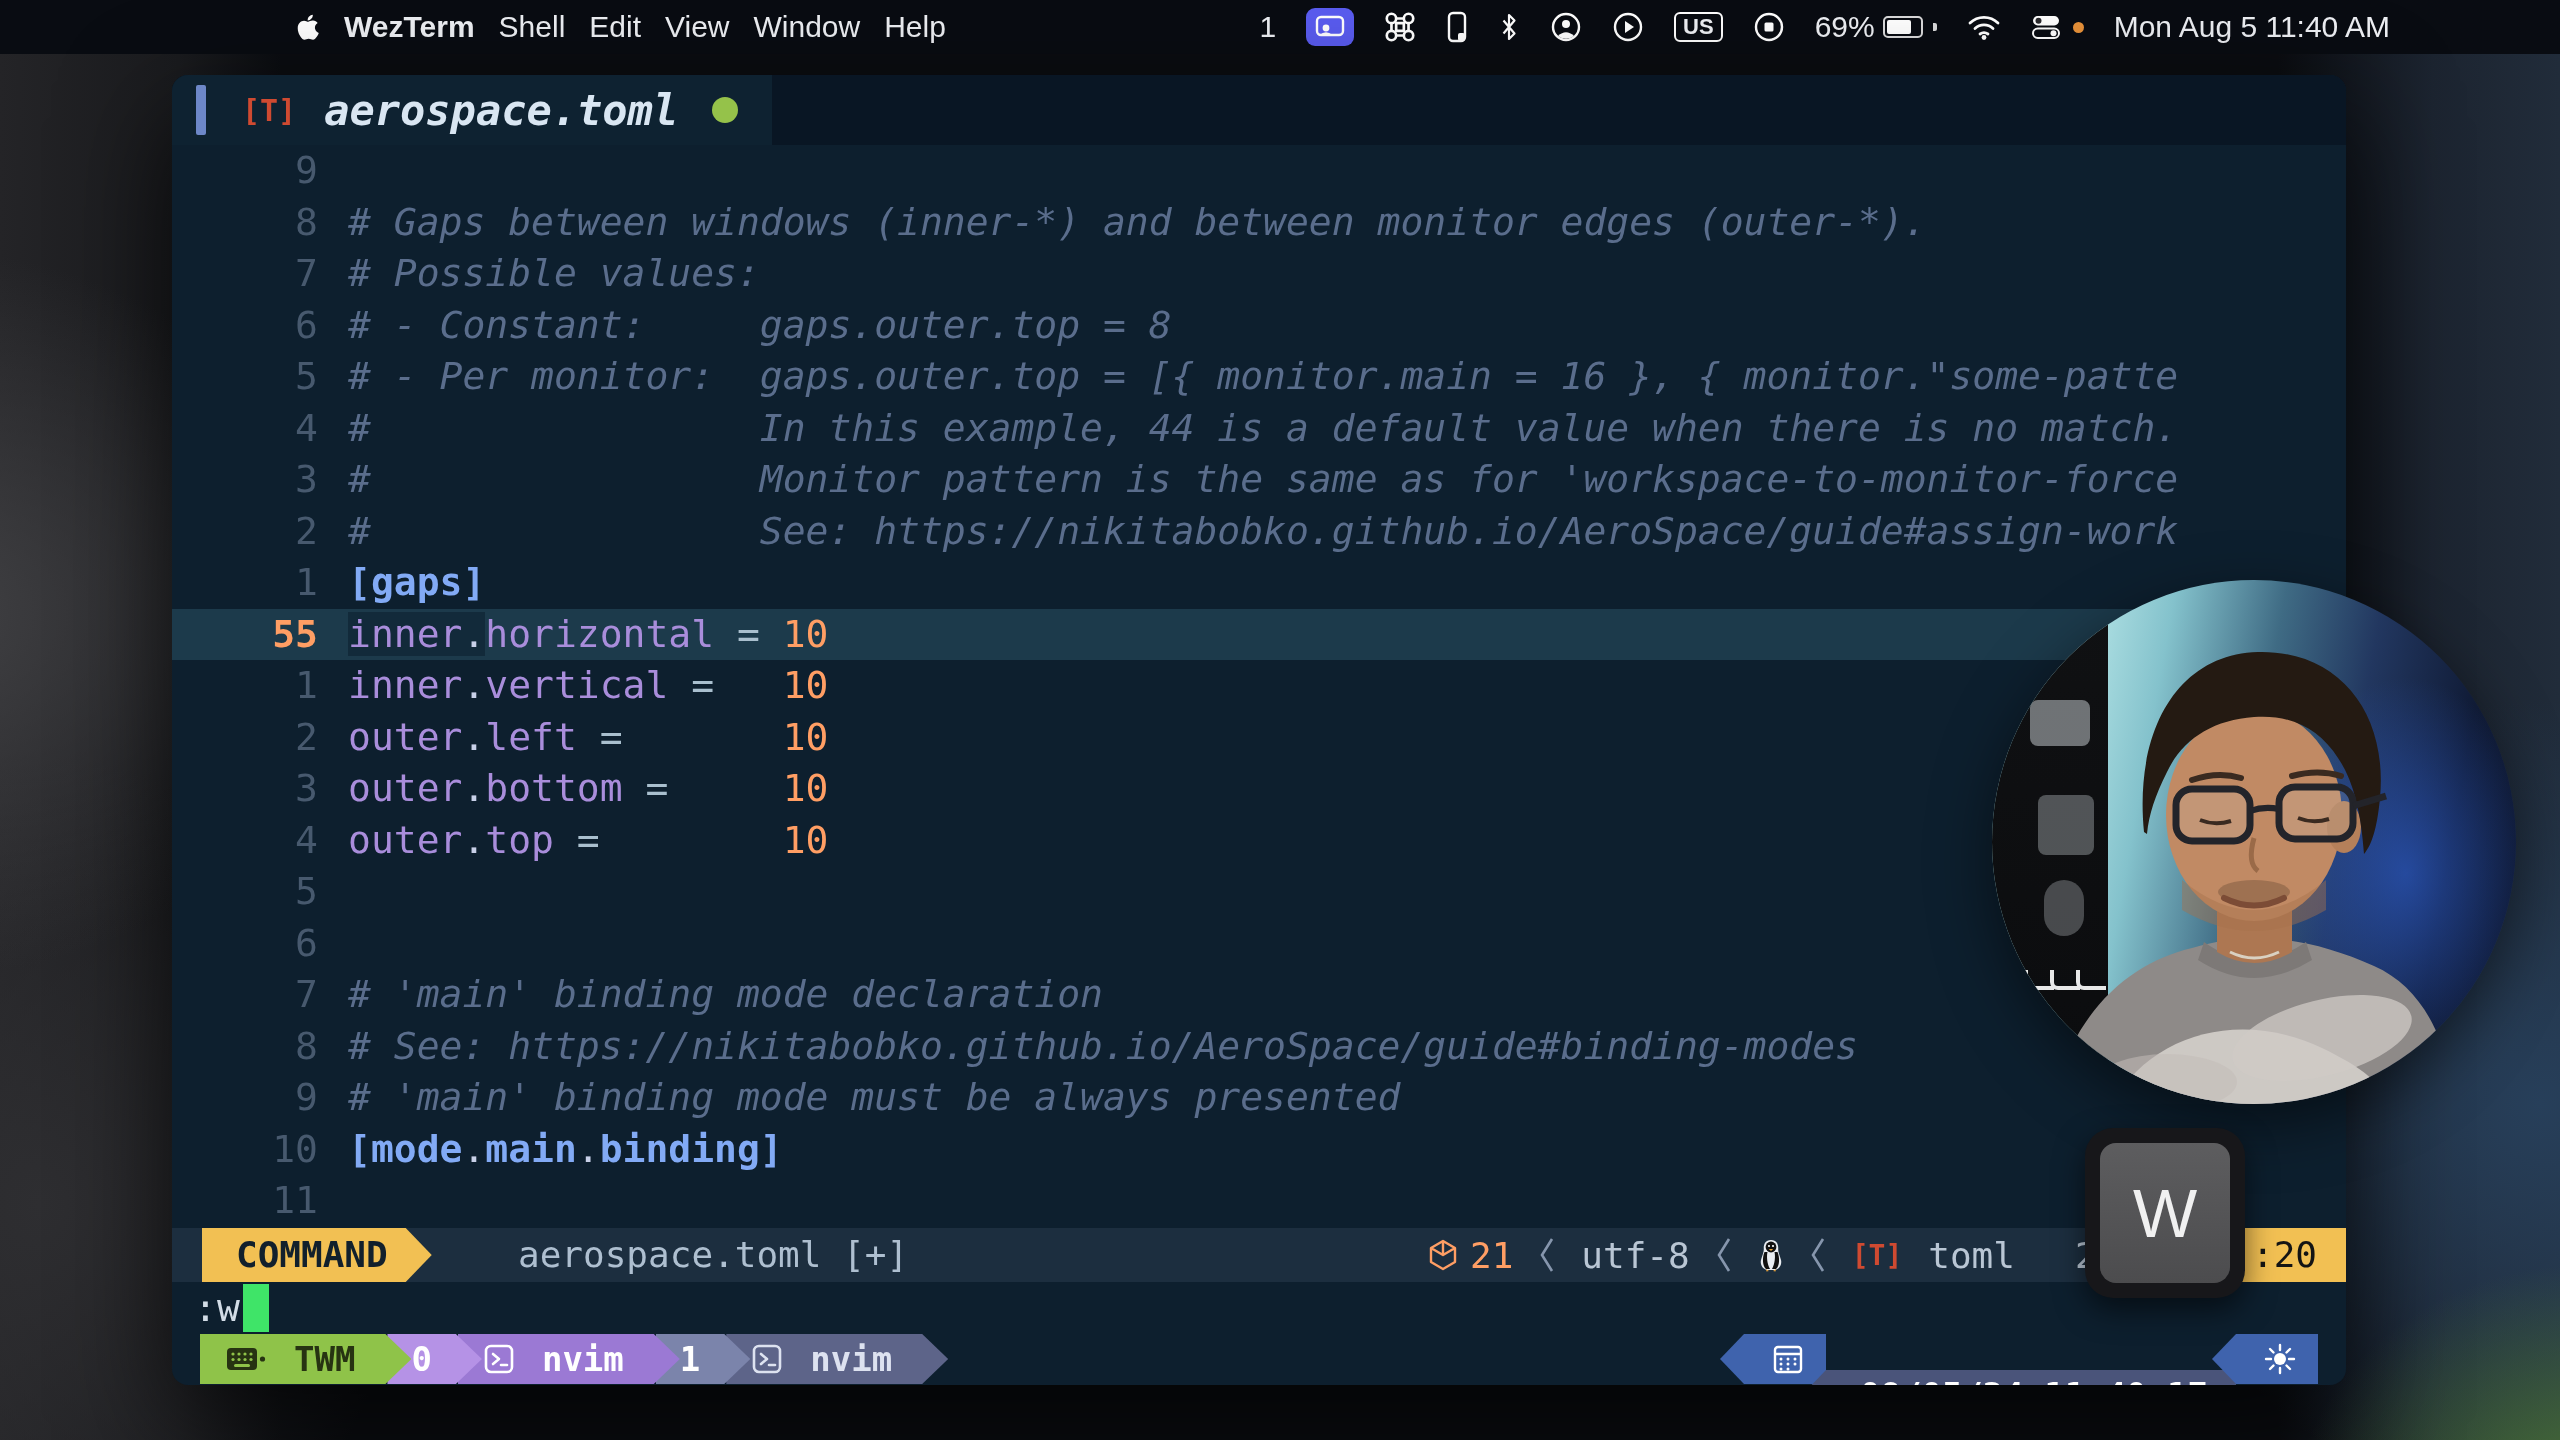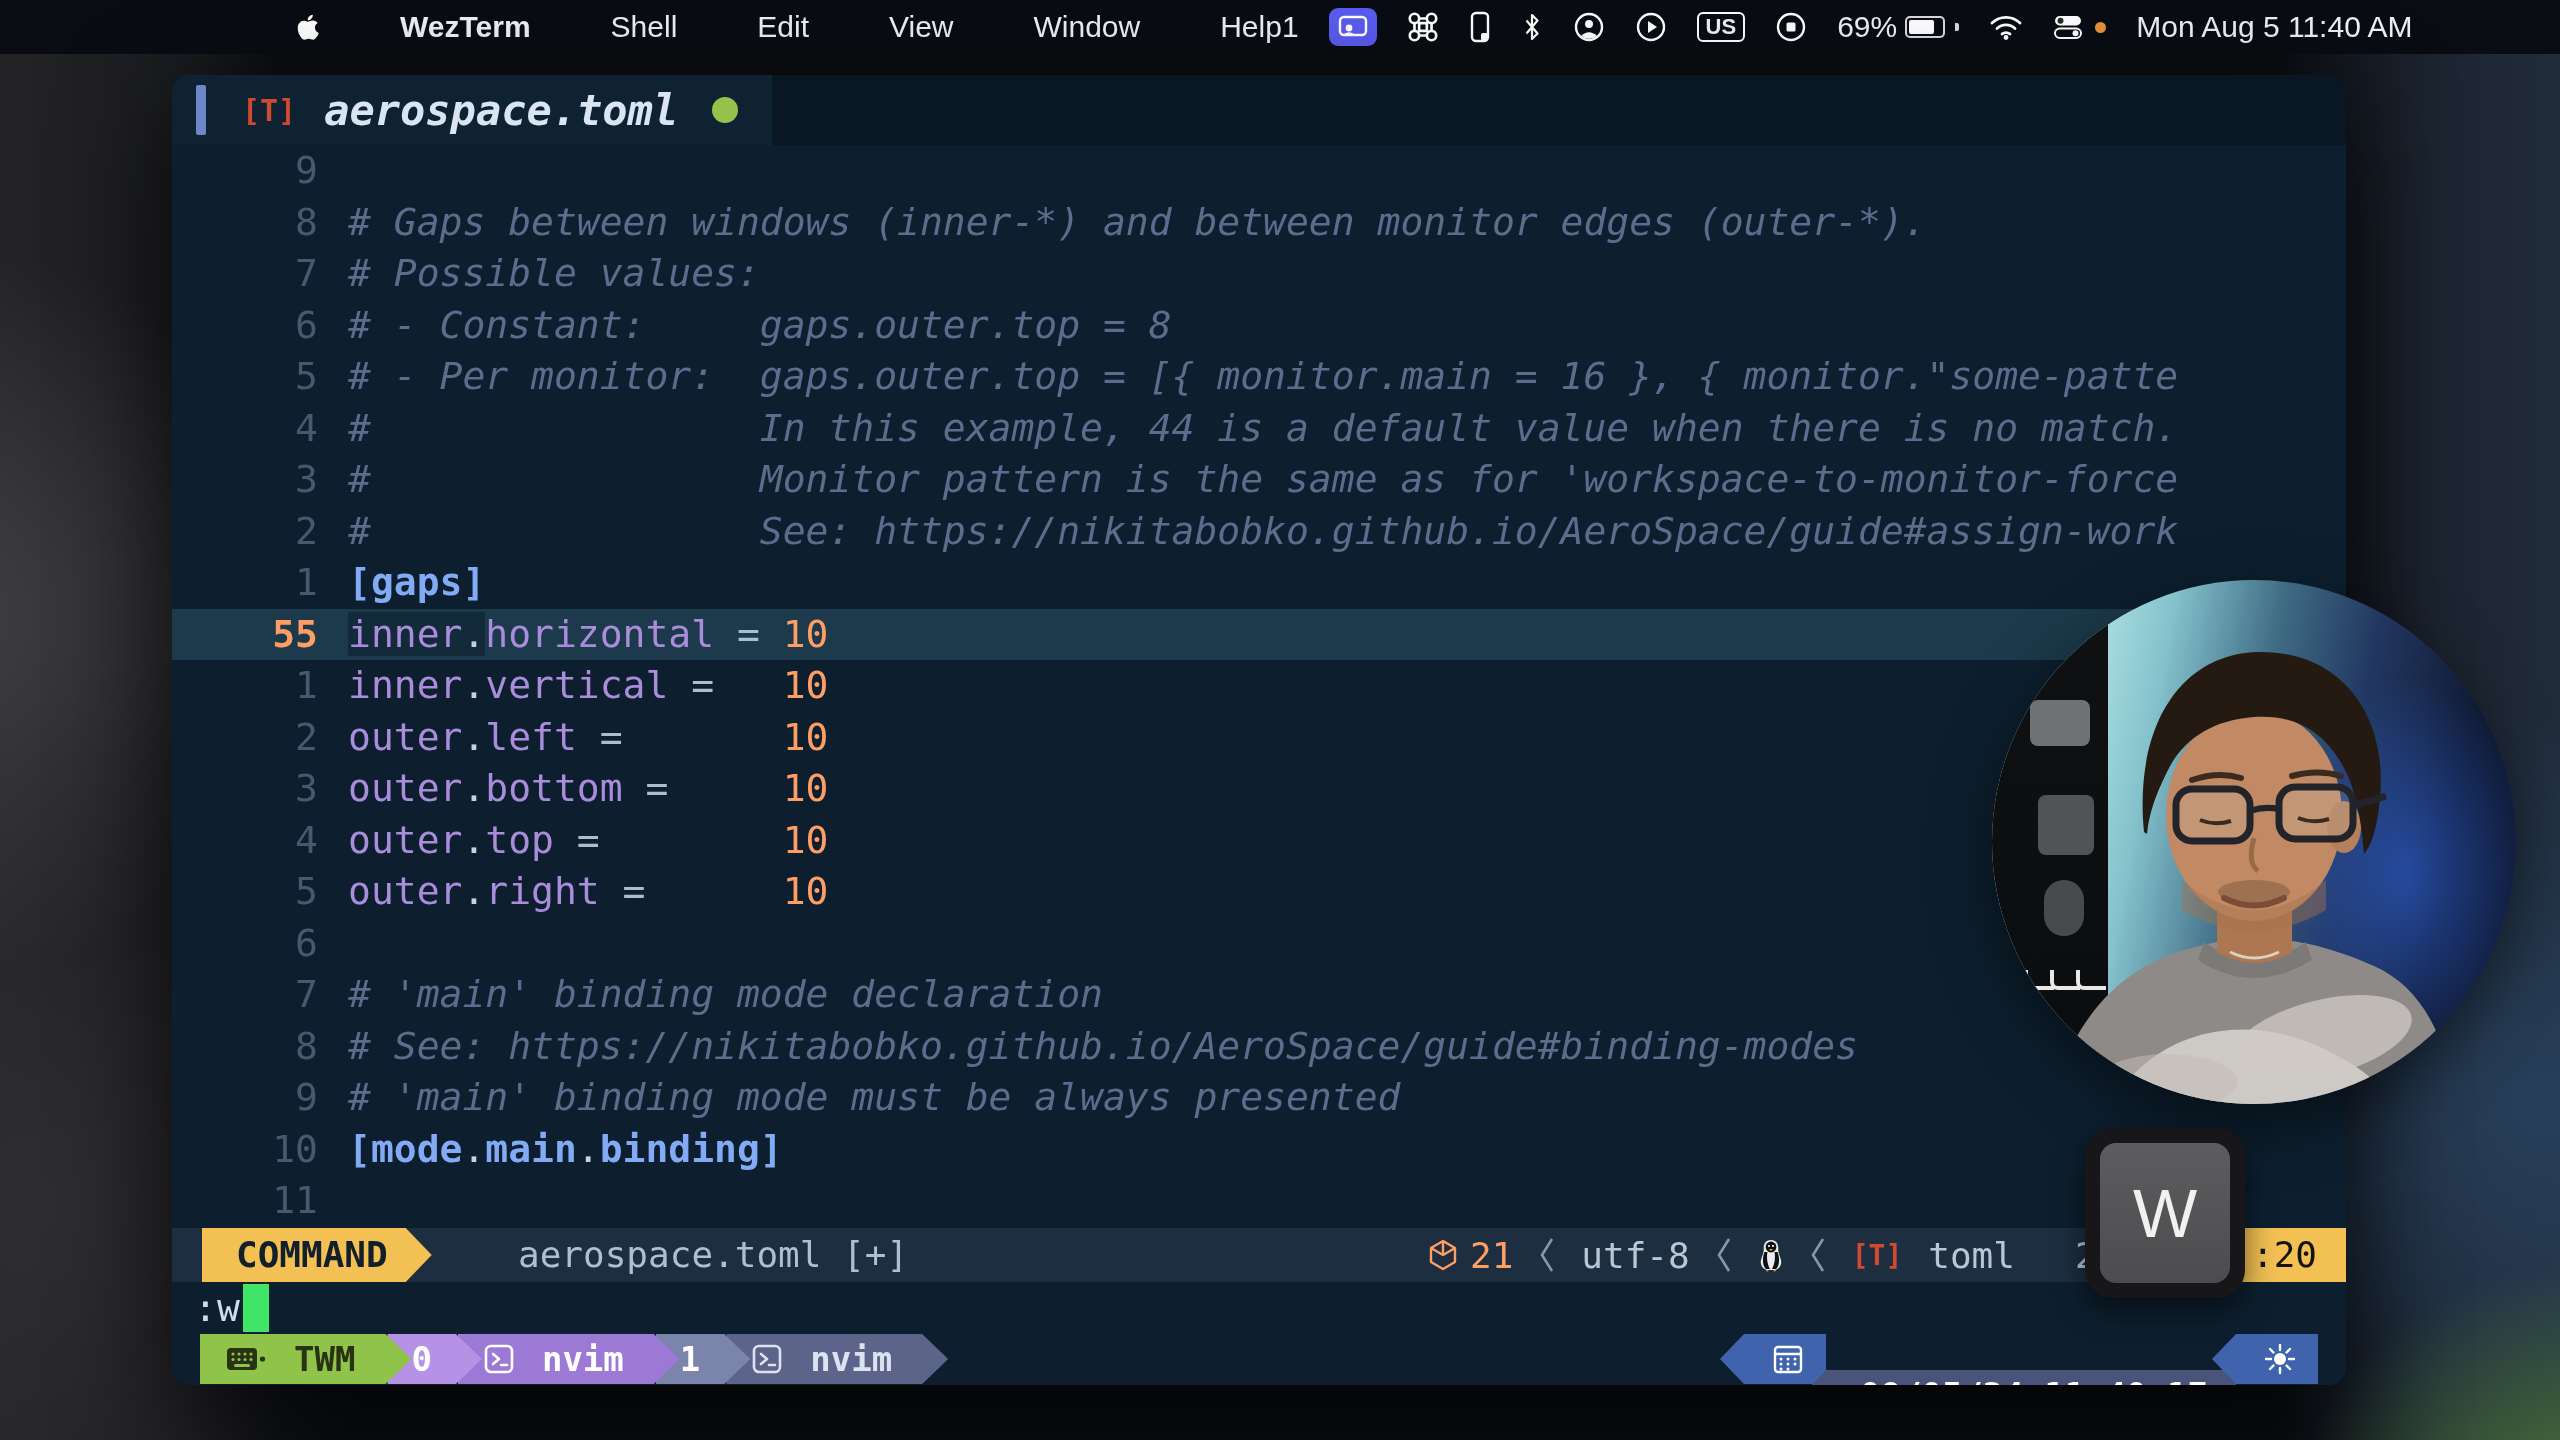--- a/index.html
+++ b/index.html
@@ -9,21 +9,21 @@
   .desktop{position:absolute;left:0;top:54px;right:0;bottom:0;
     background:
       radial-gradient(620px 520px at -80px 560px,#414144,transparent 70%),
       radial-gradient(520px 640px at 40px 1150px,#2e2e31,transparent 70%),
       radial-gradient(460px 400px at 2590px 1470px,#4e7a35,transparent 65%),
       radial-gradient(560px 560px at 2540px 1050px,#273f5a,transparent 72%),
       linear-gradient(90deg,#242427 0%,#1a1b1e 7%,#0b0d11 11%,#0b0d11 89%,#1c2430 95%,#212c3a 100%);}
 
   
   .menubar{position:absolute;left:0;top:0;width:100%;height:54px;background:#090c12;display:flex;align-items:center;justify-content:space-between;color:#eef0f4;font-size:30px;}
-  .menu-left{display:flex;align-items:center;gap:80px;padding-left:296px;}
+  .menu-left{display:flex;align-items:center;gap:24px;padding-left:296px;}
   .menu-left .app{font-weight:bold;}
   .menu-item{white-space:nowrap;}
   .menu-right{display:flex;align-items:center;gap:30px;padding-right:170px;}
   .mb-ico{display:inline-flex;align-items:center;justify-content:center;}
   .mb-chip{width:48px;height:38px;background:#5a5cf0;border-radius:9px;display:inline-flex;align-items:center;justify-content:center;}
   .us-box{border:2.5px solid #fff;border-radius:6px;font-size:22px;font-weight:bold;padding:2px 7px;line-height:1;}
   .batt{display:flex;align-items:center;gap:8px;}
   .batt-body{width:36px;height:18px;border:2px solid rgba(255,255,255,.85);border-radius:5px;position:relative;}
   .batt-fill{position:absolute;left:2px;top:2px;bottom:2px;width:68%;background:#fff;border-radius:2px;}
   .batt-nub{width:4px;height:8px;background:rgba(255,255,255,.85);border-radius:0 2px 2px 0;margin-left:2px;}
@@ -253,21 +253,20 @@
         <div class="row">
           <span class="gutter">3</span>
           <span class="line"><span class="tk-key">outer</span><span class="tk-punct">.</span><span class="tk-key">bottom</span><span class="tk-op"> =     </span><span class="tk-num">10</span></span>
         </div>
         <div class="row">
           <span class="gutter">4</span>
           <span class="line"><span class="tk-key">outer</span><span class="tk-punct">.</span><span class="tk-key">top</span><span class="tk-op"> =        </span><span class="tk-num">10</span></span>
         </div>
         <div class="row">
           <span class="gutter">5</span>
-          <span class="line"><span class="tk-key">outer</span><span class="tk-punct">.</span><span class="tk-key">right</span><span class="tk-op"> =      </span><span class="tk-num">10</span></span>
         </div>
         <div class="row">
           <span class="gutter">6</span>
           <span class="line"></span>
         </div>
         <div class="row">
           <span class="gutter">7</span>
           <span class="line"><span class="tk-comment"># 'main' binding mode declaration</span></span>
         </div>
         <div class="row">

